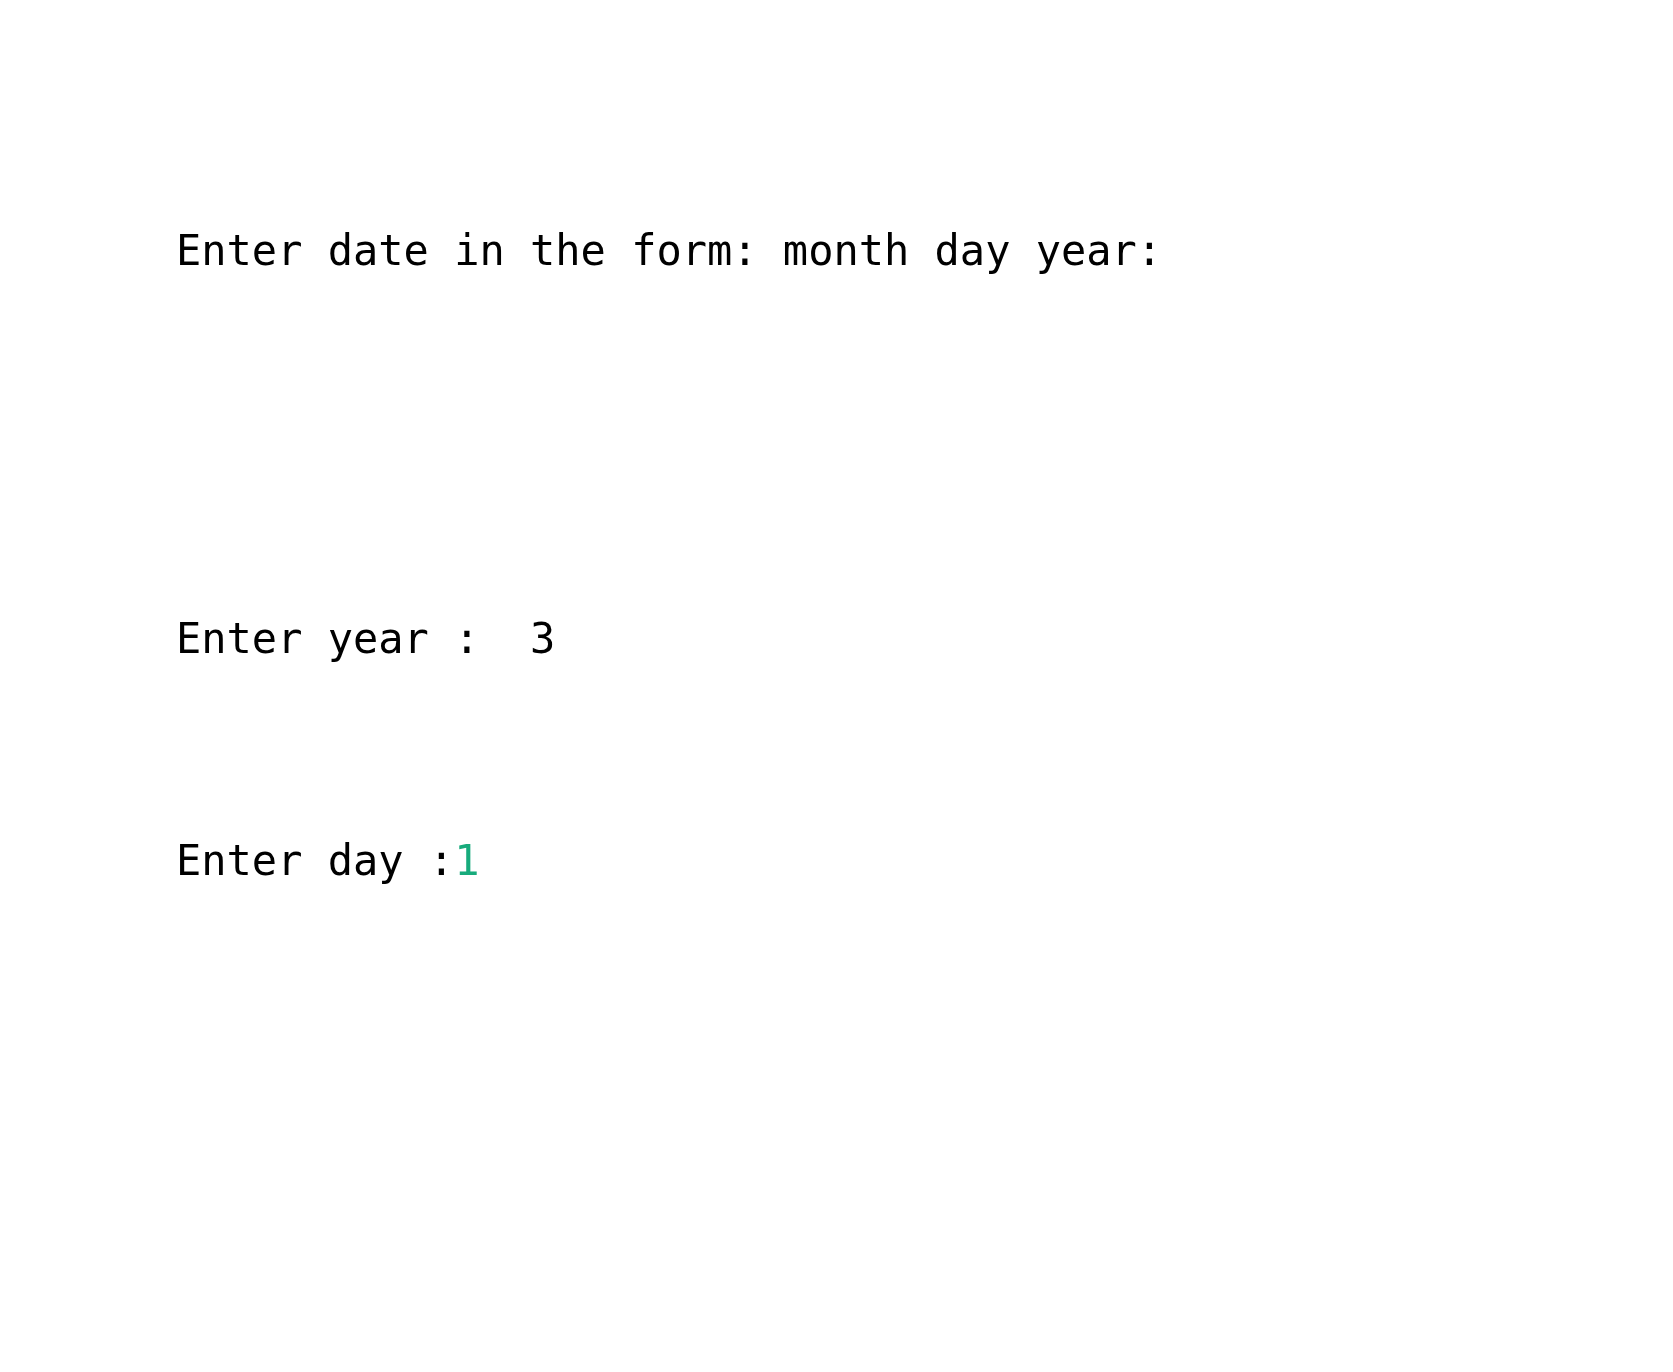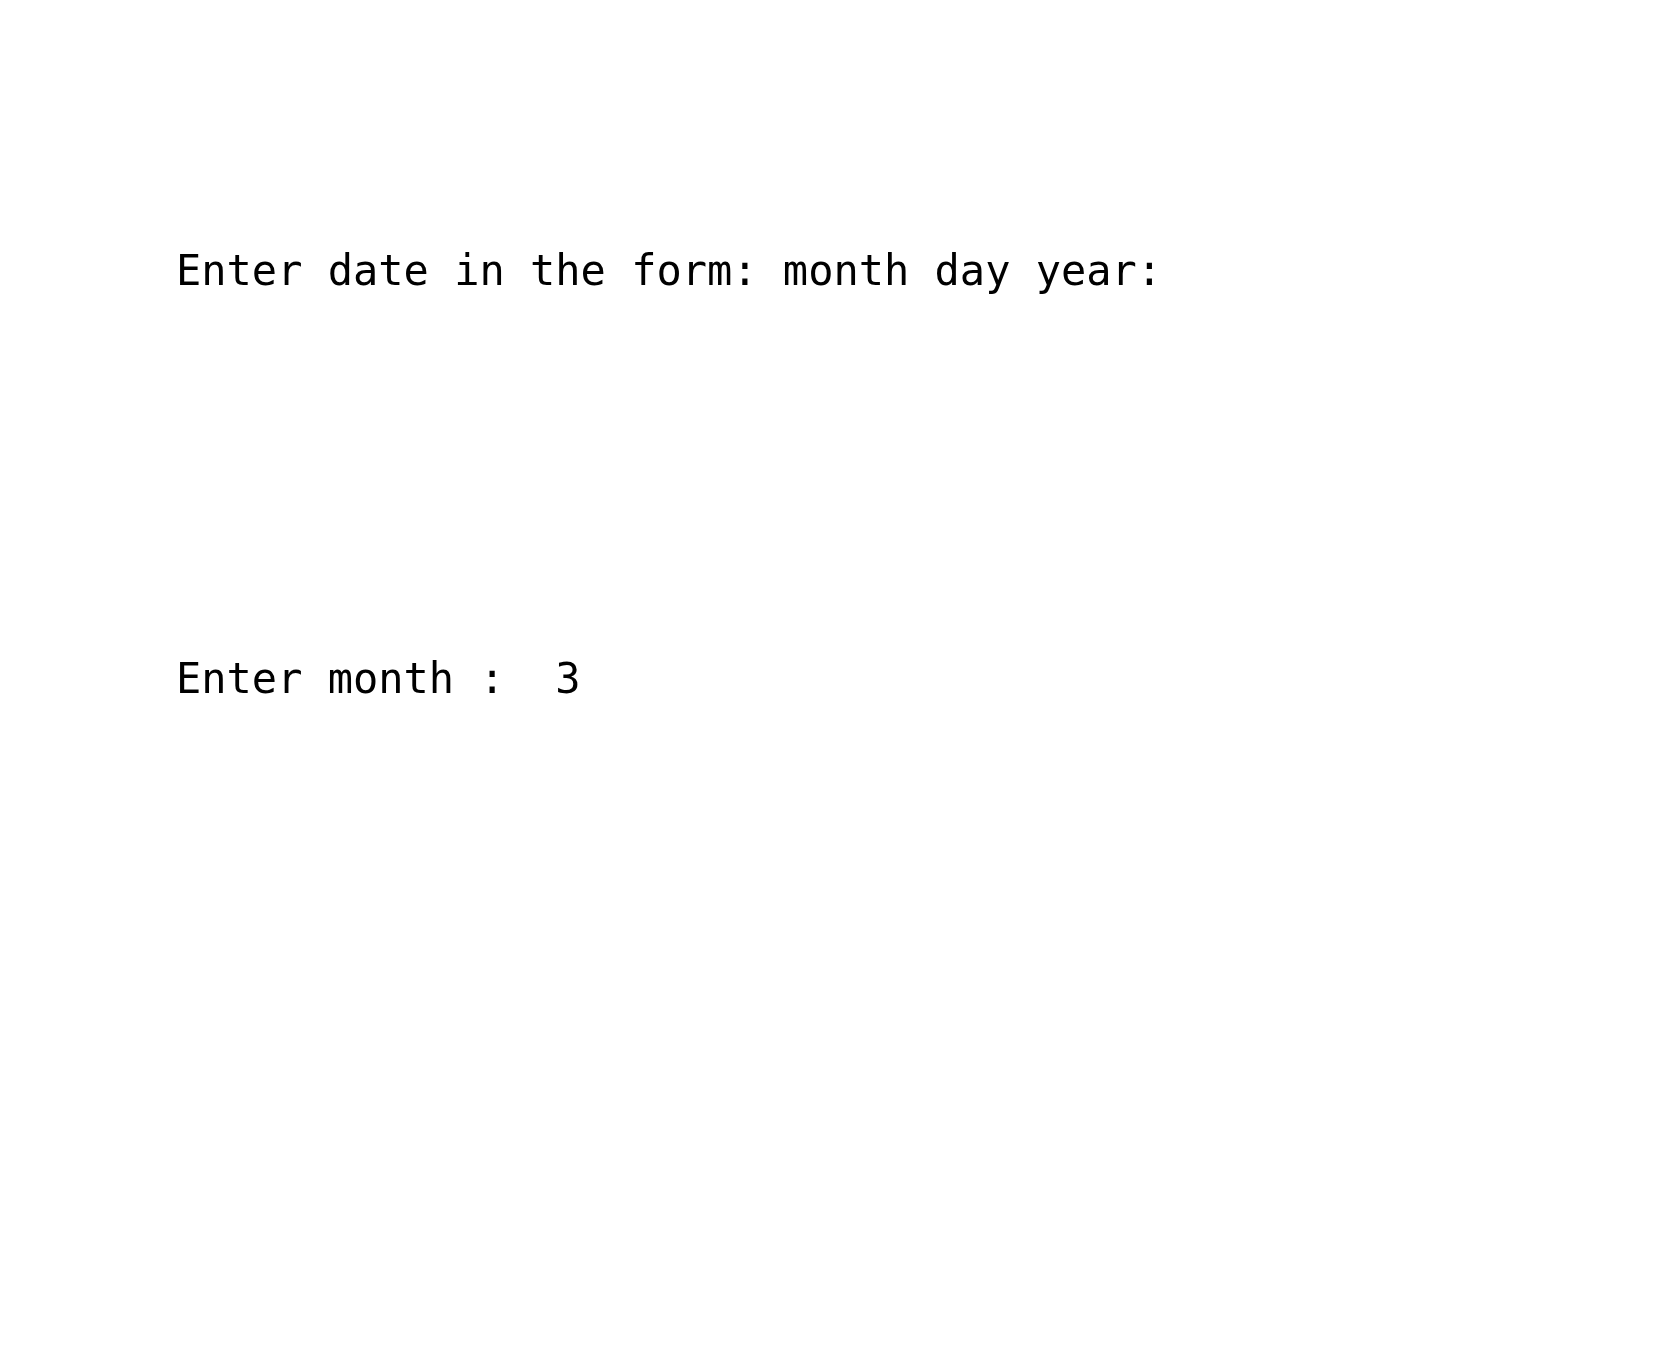--- a/index.html
+++ b/index.html
@@ -22,21 +22,20 @@
     line-height: 55.5px;
     letter-spacing: 0px;
     color: #000000;
     white-space: pre;
     font-weight: 400;
     -webkit-font-smoothing: antialiased;
   }
   .line {
     white-space: pre;
     min-height: 55.5px;
-    margin-top: 20px;
   }
   .blank {
     min-height: 55.5px;
     white-space: pre;
   }
   .prompt {
     color: #000000;
   }
   .input {
     color: #17ab7c;
@@ -46,22 +45,23 @@
   }
 </style>
 </head>
 <body>
 
 <div id="console">
 
   <div class="line"><span class="prompt">Enter date in the form: month day year:</span></div>
   <div class="blank"> </div>
 
-  <div class="line"><span class="prompt">Enter month :  </span><span class="plain">3</span></div>
+  <div class="line"><span class="prompt">Enter year :  </span><span class="plain">3</span></div>
 
+  <div class="line"><span class="prompt">Enter day :</span><span class="input">1</span></div>
 
 
   <div class="blank"> </div>
   
 
   
 
   
   
   

